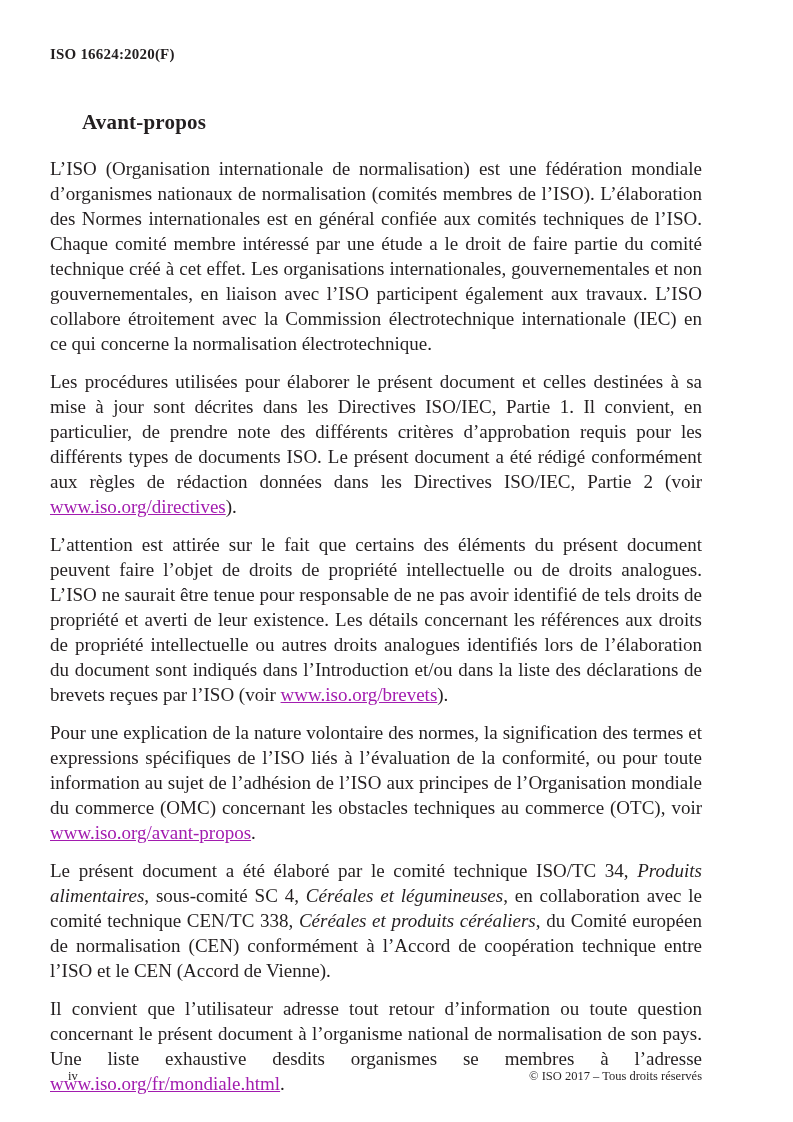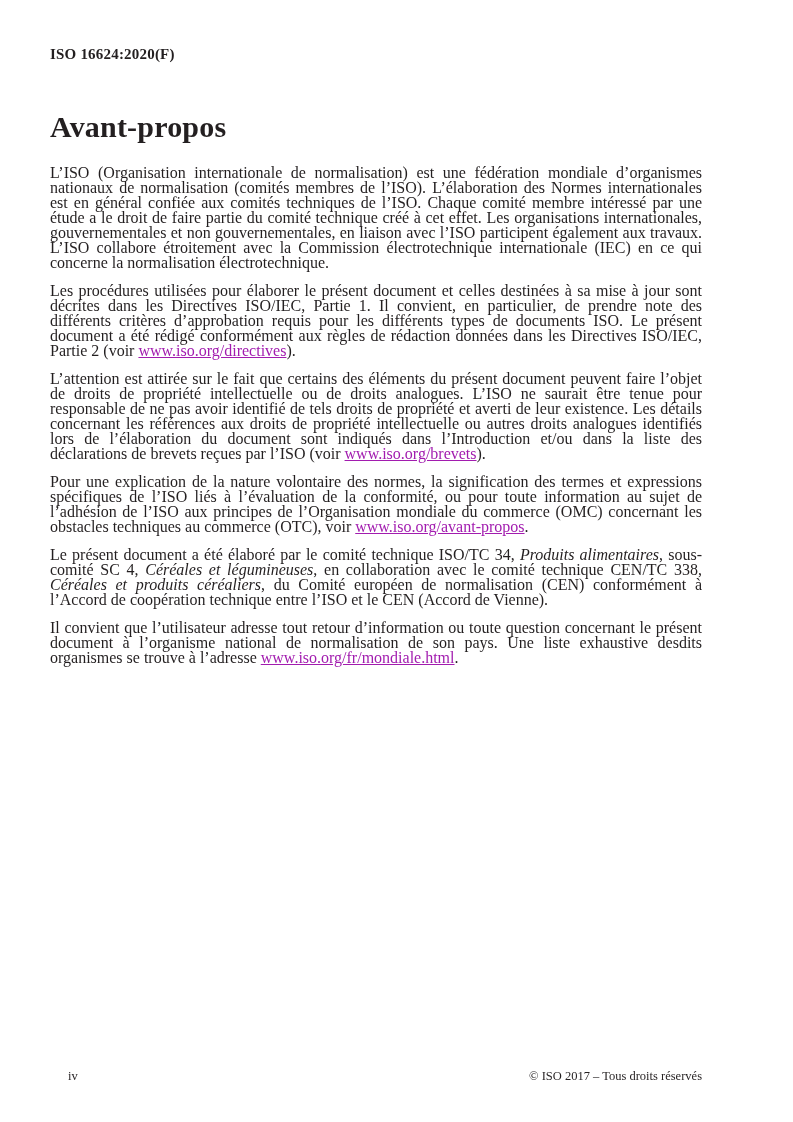--- a/index.html
+++ b/index.html
@@ -13,29 +13,30 @@
     color: #231f20;
     overflow: hidden;
   }
   .content { padding: 46px 91px 0 50px; }
   .doc-header {
     font-size: 15px;
     font-weight: bold;
     letter-spacing: 0.2px;
   }
   .title {
-    font-size: 30px;
+    font-size: 21px;
     font-weight: bold;
     margin-top: 47px;
     letter-spacing: 0.2px;
+    margin-left: 32px;
   }
   .paragraphs { margin-top: 21px; }
   .para {
-    font-size: 16px;
-    line-height: 15px;
+    font-size: 19px;
+    line-height: 25px;
     text-align: justify;
     margin-bottom: 13px;
   }
   .para a {
     color: #a21caf;
     text-decoration: underline;
   }
   .it { font-style: italic; }
   .footer {
     position: absolute;
@@ -54,20 +55,20 @@
 <div class="page">
   <div class="content">
     <div class="doc-header">ISO 16624:2020(F)</div>
     <h1 class="title">Avant-propos</h1>
     <div class="paragraphs">
         <p class="para"><span>L’ISO (Organisation internationale de normalisation) est une fédération mondiale d’organismes nationaux de normalisation (comités membres de l’ISO). L’élaboration des Normes internationales est en général confiée aux comités techniques de l’ISO. Chaque comité membre intéressé par une étude a le droit de faire partie du comité technique créé à cet effet. Les organisations internationales, gouvernementales et non gouvernementales, en liaison avec l’ISO participent également aux travaux. L’ISO collabore étroitement avec la Commission électrotechnique internationale (IEC) en ce qui concerne la normalisation électrotechnique.</span></p>
         <p class="para"><span>Les procédures utilisées pour élaborer le présent document et celles destinées à sa mise à jour sont décrites dans les Directives ISO/IEC, Partie 1. Il convient, en particulier, de prendre note des différents critères d’approbation requis pour les différents types de documents ISO. Le présent document a été rédigé conformément aux règles de rédaction données dans les Directives ISO/IEC, Partie 2 (voir </span><a href="#">www.iso.org/directives</a><span>).</span></p>
         <p class="para"><span>L’attention est attirée sur le fait que certains des éléments du présent document peuvent faire l’objet de droits de propriété intellectuelle ou de droits analogues. L’ISO ne saurait être tenue pour responsable de ne pas avoir identifié de tels droits de propriété et averti de leur existence. Les détails concernant les références aux droits de propriété intellectuelle ou autres droits analogues identifiés lors de l’élaboration du document sont indiqués dans l’Introduction et/ou dans la liste des déclarations de brevets reçues par l’ISO (voir </span><a href="#">www.iso.org/brevets</a><span>).</span></p>
         <p class="para"><span>Pour une explication de la nature volontaire des normes, la signification des termes et expressions spécifiques de l’ISO liés à l’évaluation de la conformité, ou pour toute information au sujet de l’adhésion de l’ISO aux principes de l’Organisation mondiale du commerce (OMC) concernant les obstacles techniques au commerce (OTC), voir </span><a href="#">www.iso.org/avant-propos</a><span>.</span></p>
         <p class="para"><span>Le présent document a été élaboré par le comité technique ISO/TC 34, </span><span class="it">Produits alimentaires</span><span>, sous-comité SC 4, </span><span class="it">Céréales et légumineuses</span><span>, en collaboration avec le comité technique CEN/TC 338, </span><span class="it">Céréales et produits céréaliers</span><span>, du Comité européen de normalisation (CEN) conformément à l’Accord de coopération technique entre l’ISO et le CEN (Accord de Vienne).</span></p>
-        <p class="para"><span>Il convient que l’utilisateur adresse tout retour d’information ou toute question concernant le présent document à l’organisme national de normalisation de son pays. Une liste exhaustive desdits organismes se trouve à l’adresse </span><a href="#">www.iso.org/fr/mondiale.html</a><span>.</span></p>
+        <p class="para"><span>Il convient que l’utilisateur adresse tout retour d’information ou toute question concernant le présent document à l’organisme national de normalisation de son pays. Une liste exhaustive desdits organismes se membres à l’adresse </span><a href="#">www.iso.org/fr/mondiale.html</a><span>.</span></p>
       </div>
   </div>
   <div class="footer">
     <span>iv</span>
     <span>© ISO 2017 – Tous droits réservés</span>
   </div>
 </div>
 
 </body></html>

